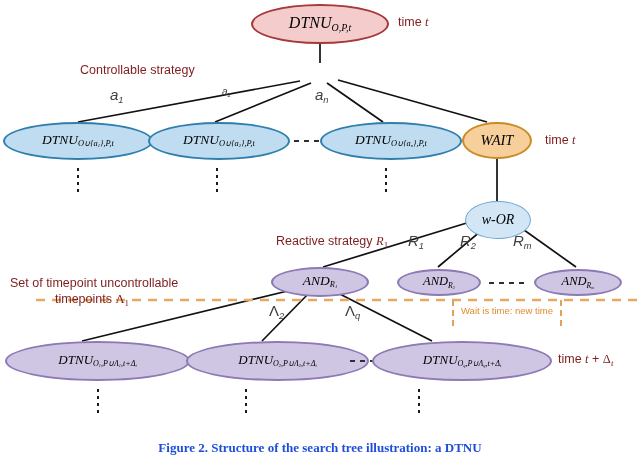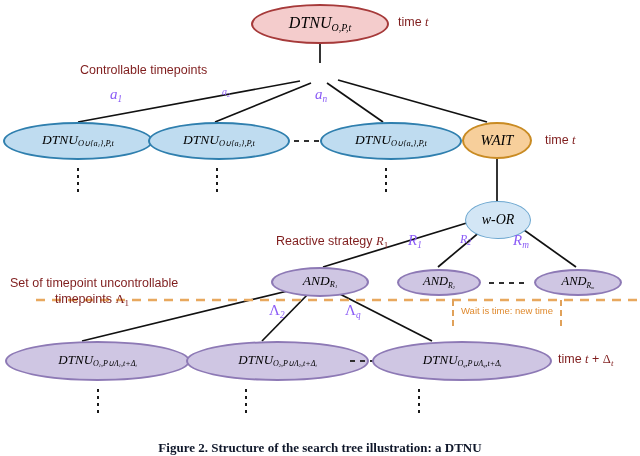--- a/index.html
+++ b/index.html
@@ -23,21 +23,21 @@
     line-height:1;
   }
   .n-red{background:#f4cccc;border:2px solid #a63a3a;}
   .n-blue{background:#bfdcf0;border:2px solid #2f7fae;}
   .n-blue-light{background:#d3e6f5;border:1.6px solid #6ba6cf;}
   .n-orange{background:#f7cf9b;border:2px solid #c98b23;}
   .n-purple{background:#cfc6e3;border:2px solid #8d79b5;}
 
   .lbl{position:absolute;white-space:nowrap;}
   .lbl-sans{font-family:"Liberation Sans", sans-serif;font-size:12.5px;color:#7f1d1d;}
-  .lbl-serif{font-family:Liberation Serif, serif;font-style:italic;color:#8b5cf6;}
+  .lbl-serif{font-family:Liberation Sans, sans-serif;font-style:italic;color:#404040;}
 
   .sub{font-size:.62em;vertical-align:-0.28em;font-style:italic;}
   .subsub{font-size:.55em;vertical-align:-0.2em;}
   .up{font-style:normal;}
 
   .vdots{
     position:absolute;width:2px;
     background-image:linear-gradient(to bottom,#1a1a1a 0 3px,transparent 3px 7px);
     background-size:2px 7px;
   }
@@ -53,21 +53,21 @@
     box-sizing:border-box;
   }
   .waitlabel{
     position:absolute;color:#e08b30;font-size:9.5px;
     font-family:"Liberation Sans", sans-serif;white-space:nowrap;
   }
   .caption{
     position:absolute;left:0;right:0;bottom:0;
     text-align:center;
     font-family:"Liberation Serif", serif;
-    font-weight:bold;font-size:13px;color:#0f172a;
+    font-weight:bold;font-size:13px;color:#1d4ed8;
     overflow:hidden;height:18px;line-height:20px;
   }
 </style>
 </head>
 <body>
 
 <div id="stage">
 
   <svg id="wires" viewBox="0 0 640 456">
     <g stroke="#111" stroke-width="1.7" fill="none">
@@ -95,21 +95,21 @@
   <div class="node n-red" style="left:251px;top:4px;width:138px;height:40px;font-size:16px;">
     <span>
       <span class="up" style="font-style:italic">DTNU</span><span class="sub">O,P,t</span>
     </span>
   </div>
   <div class="lbl lbl-sans" style="left:398px;top:15px;">
     time&nbsp;<i style="font-family:'Liberation Serif',serif;">t</i>
   </div>
 
 
-  <div class="lbl lbl-sans" style="left:80px;top:63px;">Controllable timepoints</div>
+  <div class="lbl lbl-sans" style="left:80px;top:63px;">Controllable strategy</div>
 
   <div class="lbl lbl-serif" style="left:110px;top:86px;font-size:15px;">a<span class="sub">1</span></div>
   <div class="lbl lbl-serif" style="left:222px;top:86px;font-size:10px;text-align:right;">a<span class="sub">2</span></div>
   <div class="lbl lbl-serif" style="left:315px;top:86px;font-size:15px;">a<span class="sub">n</span></div>
 
   <div class="node n-blue" style="left:3px;top:122px;width:150px;height:38px;font-size:13.5px;">
     <span>
       DTNU<span class="sub">O∪{a<span class="subsub">1</span>},P,t</span>
     </span>
   </div>
@@ -141,21 +141,21 @@
 
   <div class="node n-blue-light" style="left:465px;top:201px;width:66px;height:38px;font-size:14px;">
     <span>w-OR</span>
   </div>
 
   <div class="lbl lbl-sans" style="left:276px;top:234px;">
     Reactive strategy <i style="font-family:'Liberation Serif',serif;">R</i><span style="font-family:'Liberation Serif',serif;font-size:9px;vertical-align:-3px;">1</span>
   </div>
 
   <div class="lbl lbl-serif" style="left:408px;top:232px;font-size:15px;">R<span class="sub">1</span></div>
-  <div class="lbl lbl-serif" style="left:460px;top:232px;font-size:12px;">R<span class="sub">2</span></div>
+  <div class="lbl lbl-serif" style="left:460px;top:232px;font-size:15px;">R<span class="sub">2</span></div>
   <div class="lbl lbl-serif" style="left:513px;top:232px;font-size:15px;">R<span class="sub">m</span></div>
 
   <div class="node n-purple" style="left:271px;top:267px;width:98px;height:30px;font-size:13.5px;">
     <span>
       AND<span class="sub">R<span class="subsub">1</span></span>
     </span>
   </div>
 
   <div class="node n-purple" style="left:397px;top:269px;width:84px;height:27px;font-size:12.5px;">
     <span>

